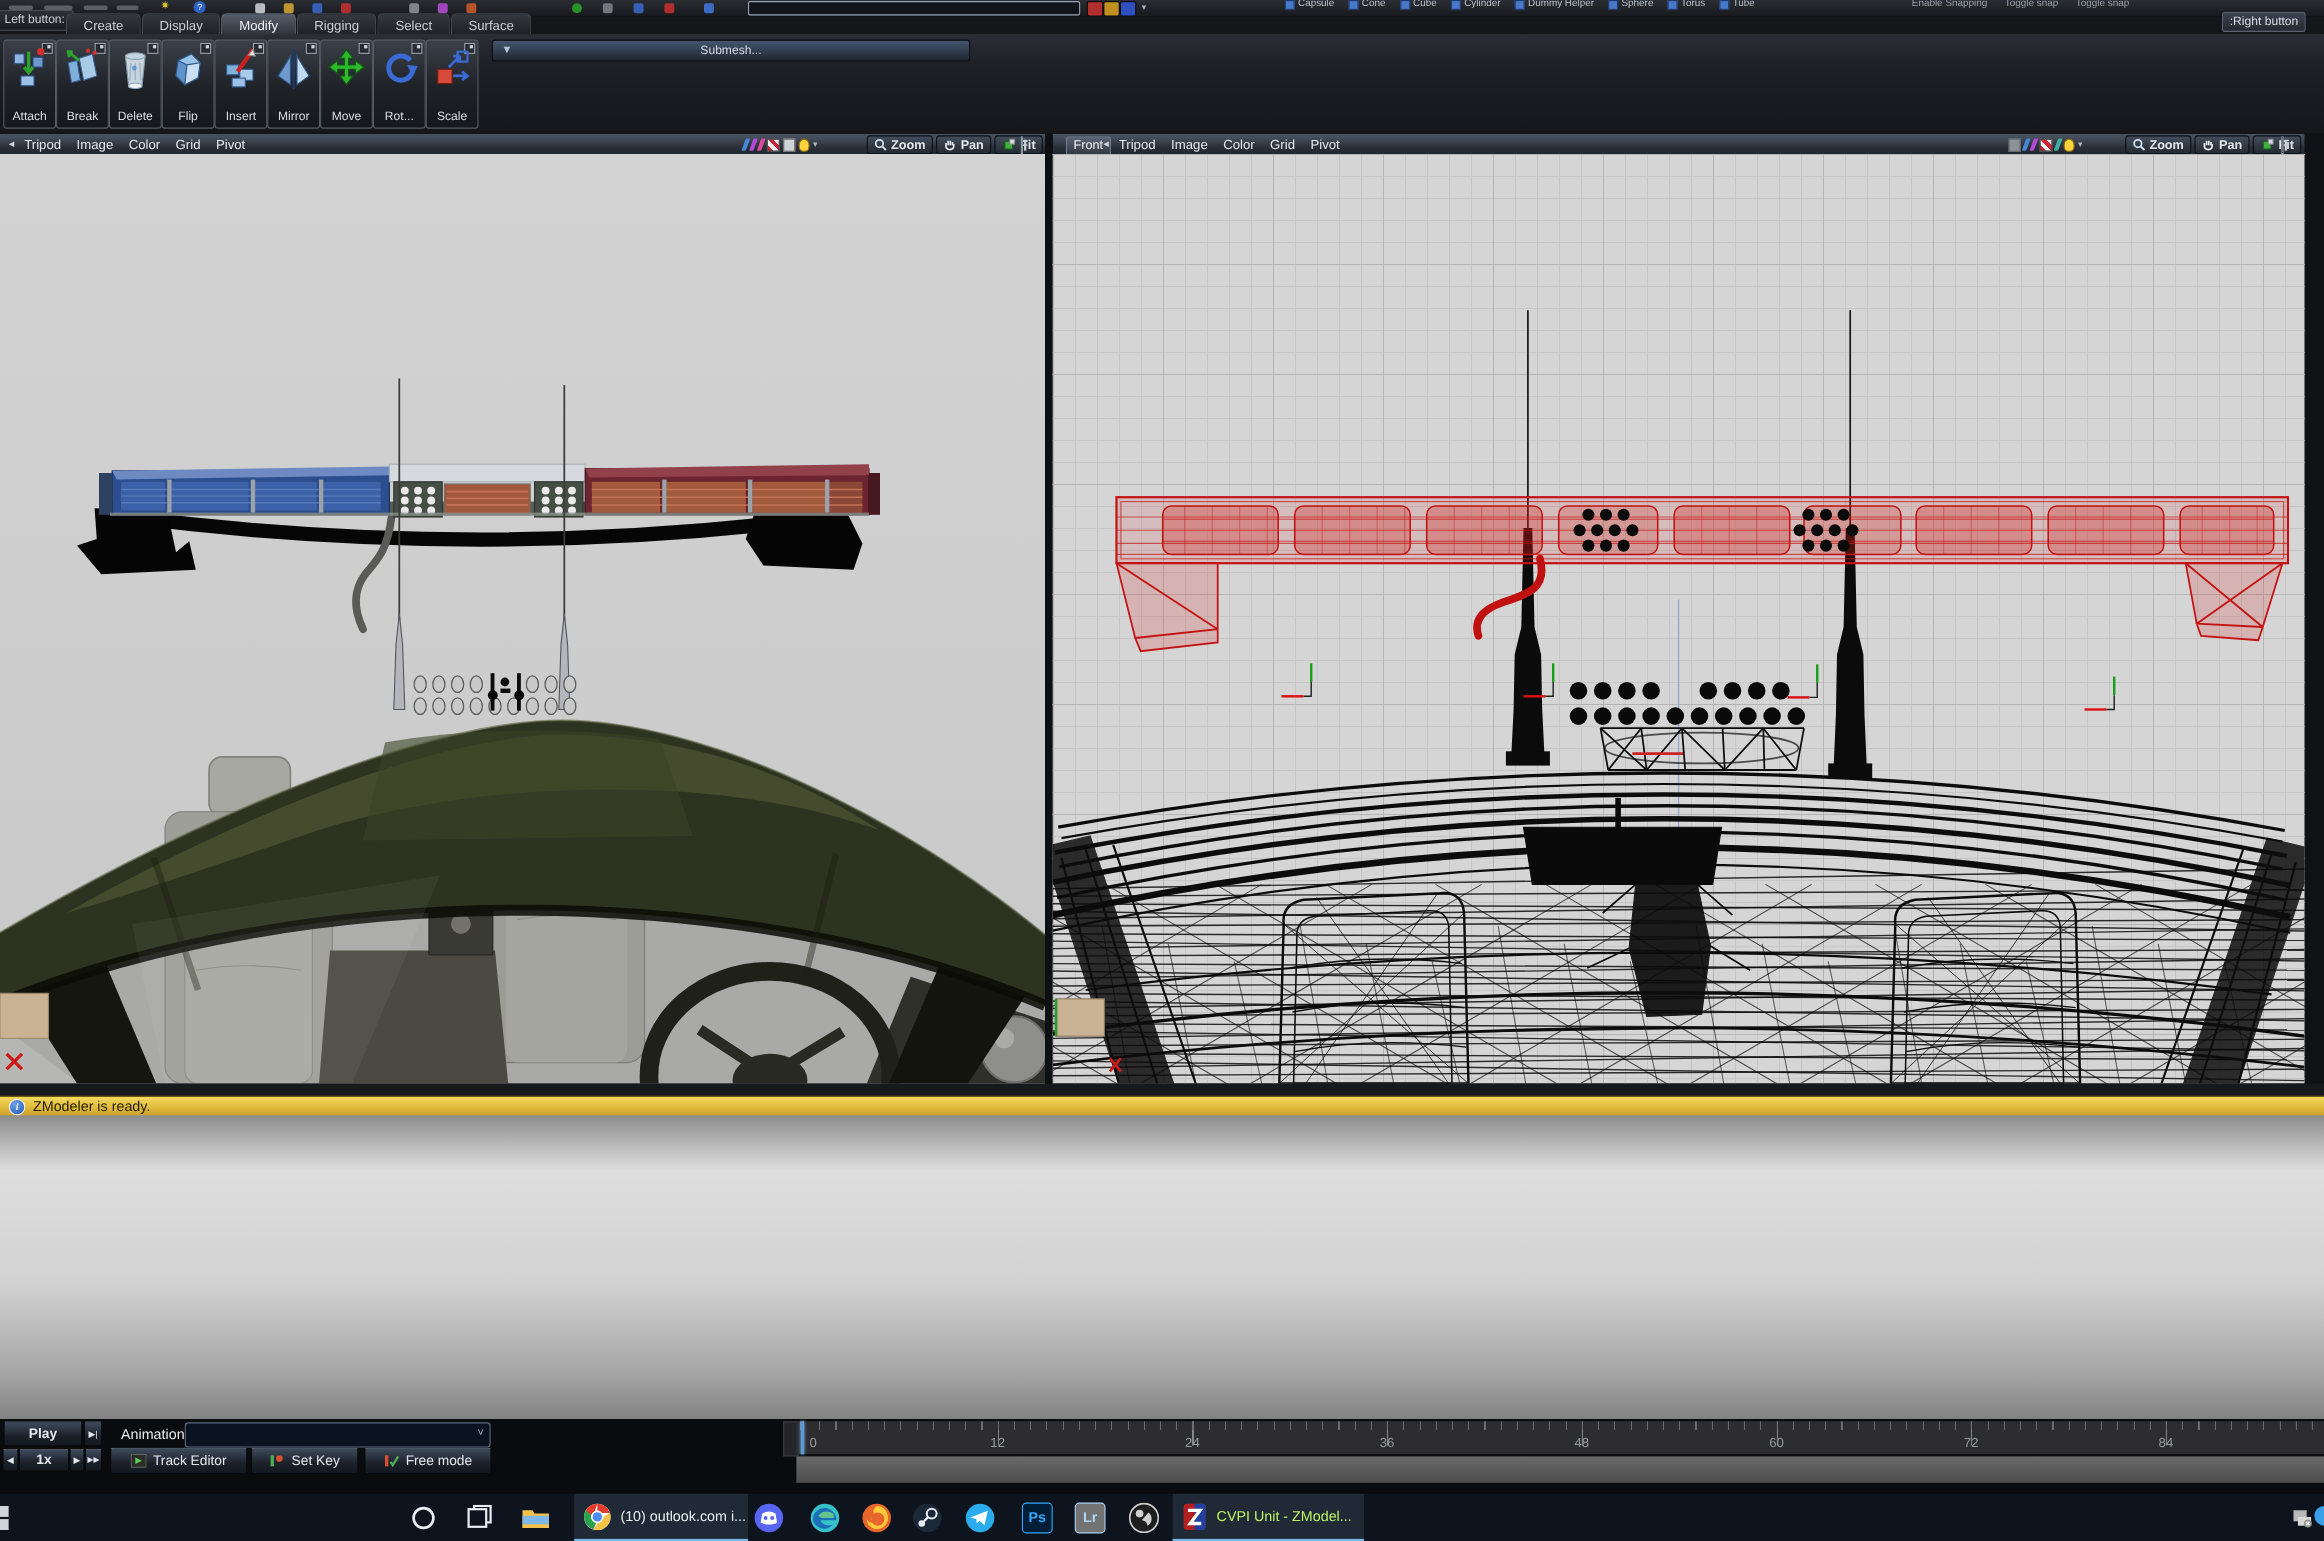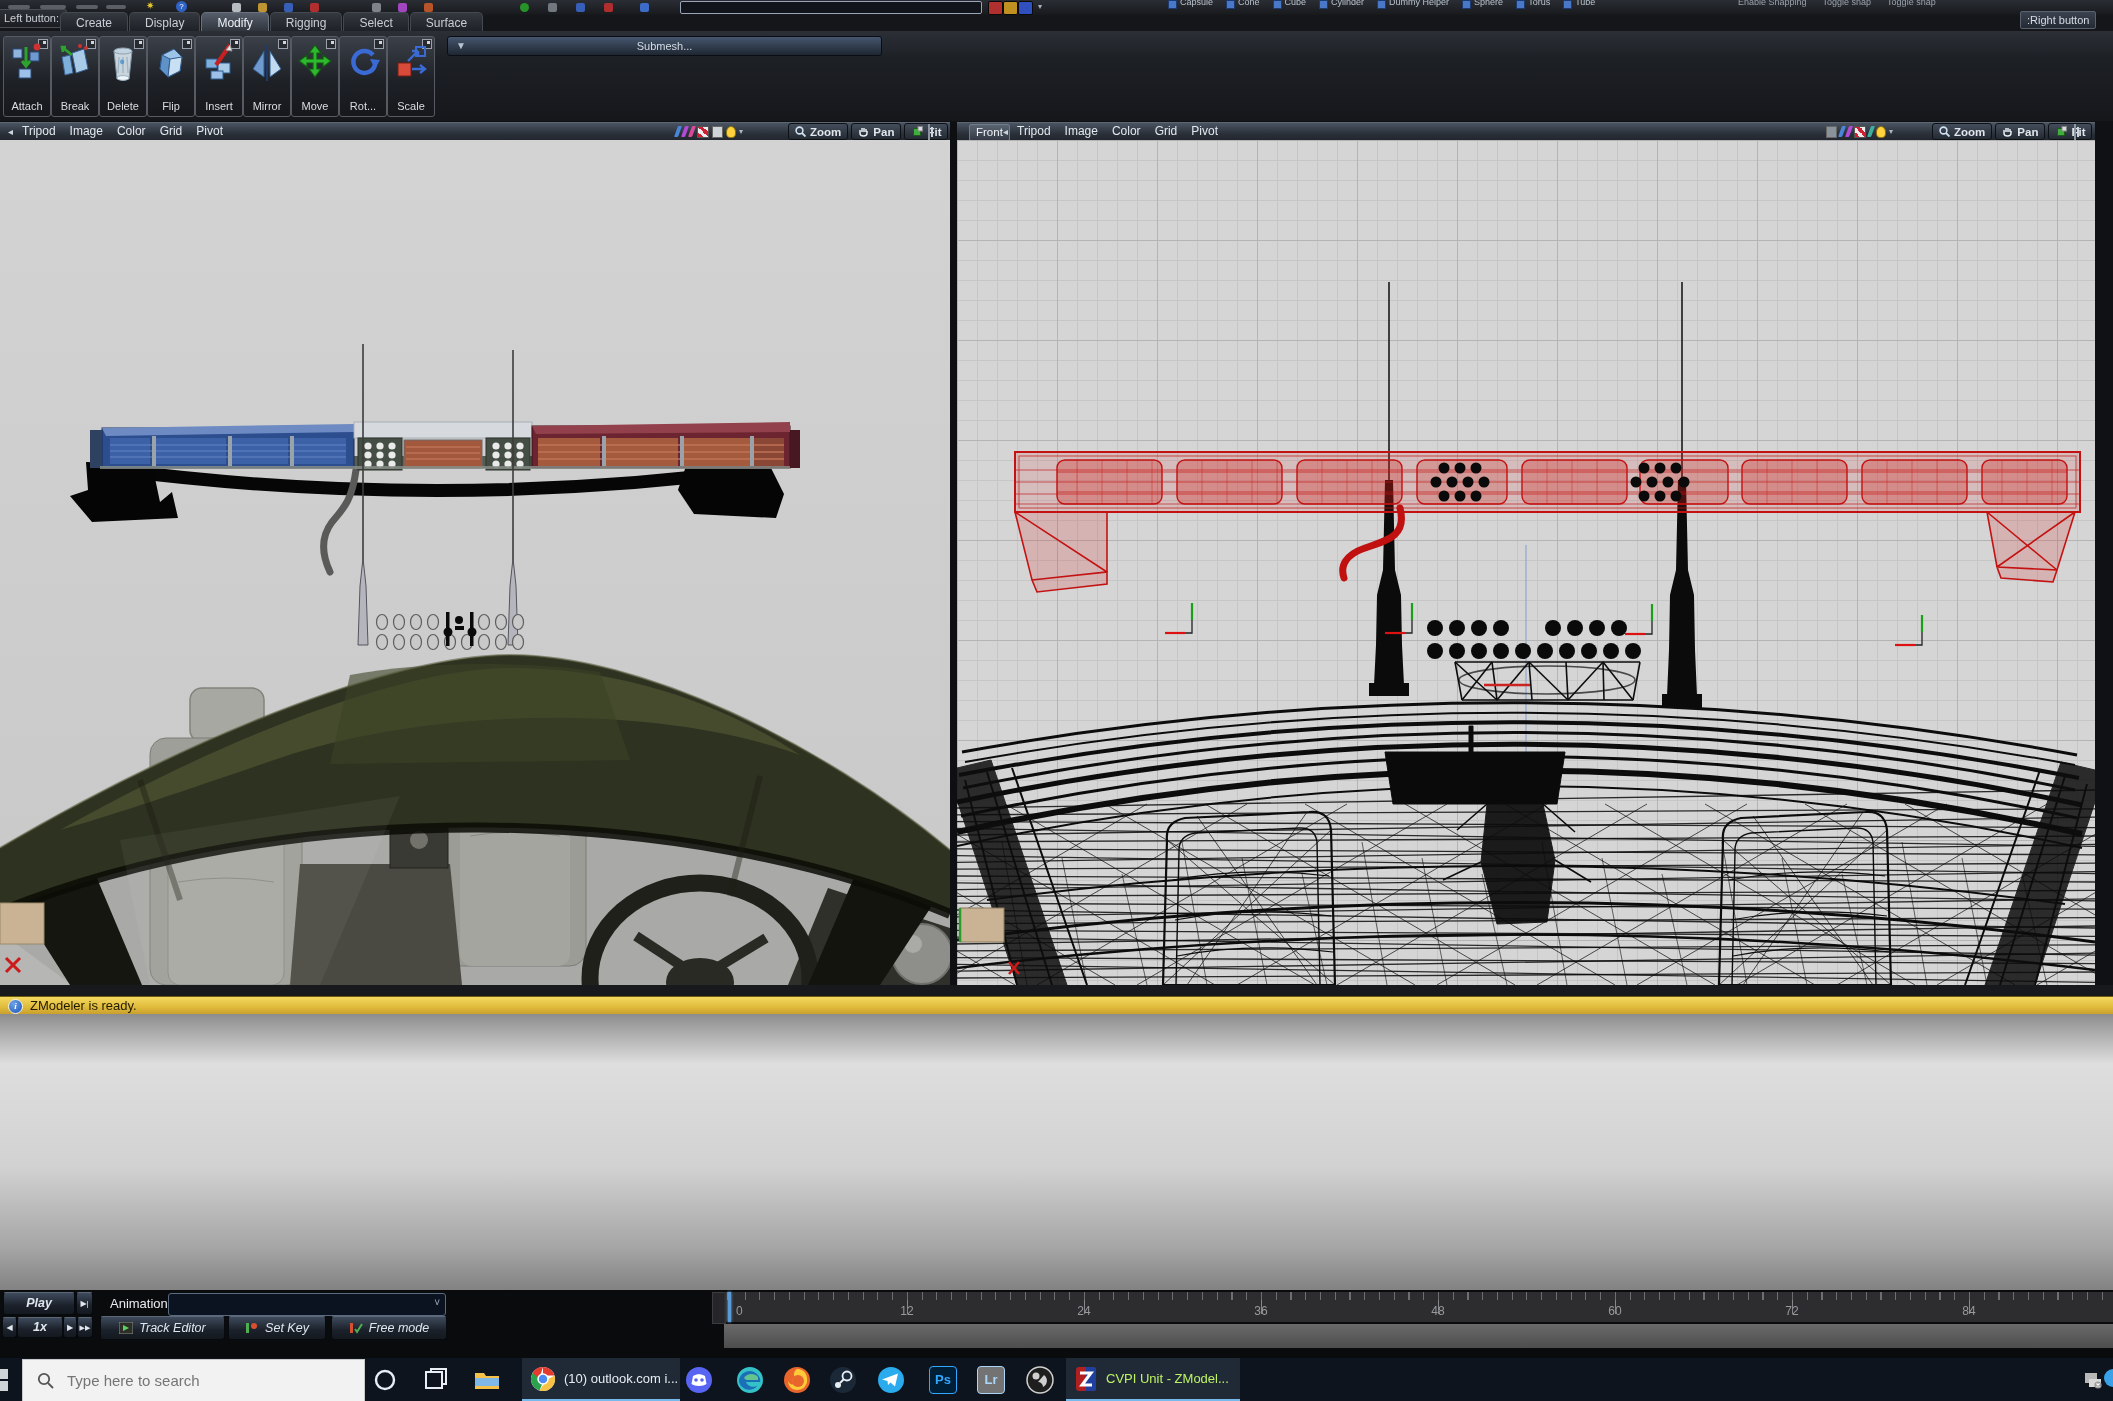--- a/index.html
+++ b/index.html
@@ -78,21 +78,21 @@
   #status-bar{left:0;top:996px;width:2113px;height:18px;background:linear-gradient(#f4da60,#e0bb3c 55%,#c79d2a);
      border-top:1px solid #6b5a12;border-bottom:1px solid #7d661c;}
   #status-icon{position:absolute;left:8px;top:2px;width:13px;height:13px;border-radius:50%;background:radial-gradient(circle at 35% 30%,#6ea2e8,#1c55b4);
      border:1px solid #f2f2f2;color:#fff;font-size:9px;font-style:italic;font-weight:bold;text-align:center;line-height:13px;font-family:"Liberation Serif",serif;}
   #status-text{position:absolute;left:30px;top:1px;color:#211b00;font-size:13px;line-height:16px;}
   #empty-region{left:0;top:1014px;width:2113px;height:276px;
      background:linear-gradient(#8d8d8d 0%,#dedede 18%,#d2d2d2 55%,#a5a5a5 85%,#828282 100%);}
   
   #bottom-bar{left:0;top:1290px;width:2113px;height:68px;background:#0a0b0d;}
   .bbtn{position:absolute;background:linear-gradient(#3e4a5c,#1b212a 60%,#141920);border:1px solid #070a0e;
-     border-top-color:#5b6878;border-radius:3px;color:#dfe6ee;font-size:12.5px;text-align:center;font-style:italic;}
+     border-top-color:#5b6878;border-radius:3px;color:#dfe6ee;font-size:12.5px;text-align:center;}
   #anim-label{position:absolute;left:110px;top:6px;color:#e8ebef;font-size:13px;}
   #anim-dropdown{position:absolute;left:168px;top:3px;width:276px;height:21px;background:#0c1320;border:1px solid #5a6a80;border-radius:3px;}
   #anim-dropdown .dd-caret{position:absolute;right:5px;top:3px;color:#9fb0c4;font-size:10px;}
   .mini-icon{display:inline-block;width:14px;height:12px;vertical-align:-2px;margin-right:6px;}
   
   #tl-prebox{position:absolute;left:712px;top:2px;width:12px;height:30px;background:#26262a;border:1px solid #3c3c40;}
   #ruler{position:absolute;left:724px;top:2px;width:1389px;height:30px;background:#2d2d2f;overflow:hidden;}
   #ruler .minor{position:absolute;left:0;top:0;width:100%;height:8px;
      background:repeating-linear-gradient(to right,#6d6f73 0 1px,transparent 1px 14.75px);background-position:6px 0;}
   #ruler .major{position:absolute;left:0;top:0;width:100%;height:22px;
@@ -802,27 +802,20 @@
 
   <div class="abs" id="taskbar">
     <div class="tb-ico" style="left:-26px">
       <svg width="22" height="22">
         <rect x="0" y="0" width="10" height="10" fill="#cfd4d8"></rect>
           <rect x="12" y="0" width="10" height="10" fill="#cfd4d8"></rect>
         <rect x="0" y="12" width="10" height="10" fill="#cfd4d8"></rect>
           <rect x="12" y="12" width="10" height="10" fill="#cfd4d8"></rect>
       </svg>
     </div>
-    <div id="search-box">
-      <svg width="18" height="18" style="margin:0 10px 0 14px">
-        <circle cx="7" cy="7" r="5.2" fill="none" stroke="#555" stroke-width="1.8"></circle>
-          <line x1="11" y1="11" x2="16" y2="16" stroke="#555" stroke-width="1.8"></line>
-      </svg>
-      <input type="text" placeholder="Type here to search" style="">
-    </div>
     <div class="tb-ico" style="left:362px">
       <svg width="24" height="24">
           <circle cx="12" cy="12" r="9" fill="none" stroke="#e8eef4" stroke-width="2.4"></circle>
         </svg>
     </div>
     <div class="tb-ico" style="left:413px">
       <svg width="24" height="24">
         <rect x="2" y="4" width="16" height="16" fill="none" stroke="#e8eef4" stroke-width="2"></rect>
           <path d="M7,4 L7,1 L22,1 L22,16 L18,16" fill="none" stroke="#e8eef4" stroke-width="2"></path>
       </svg>

